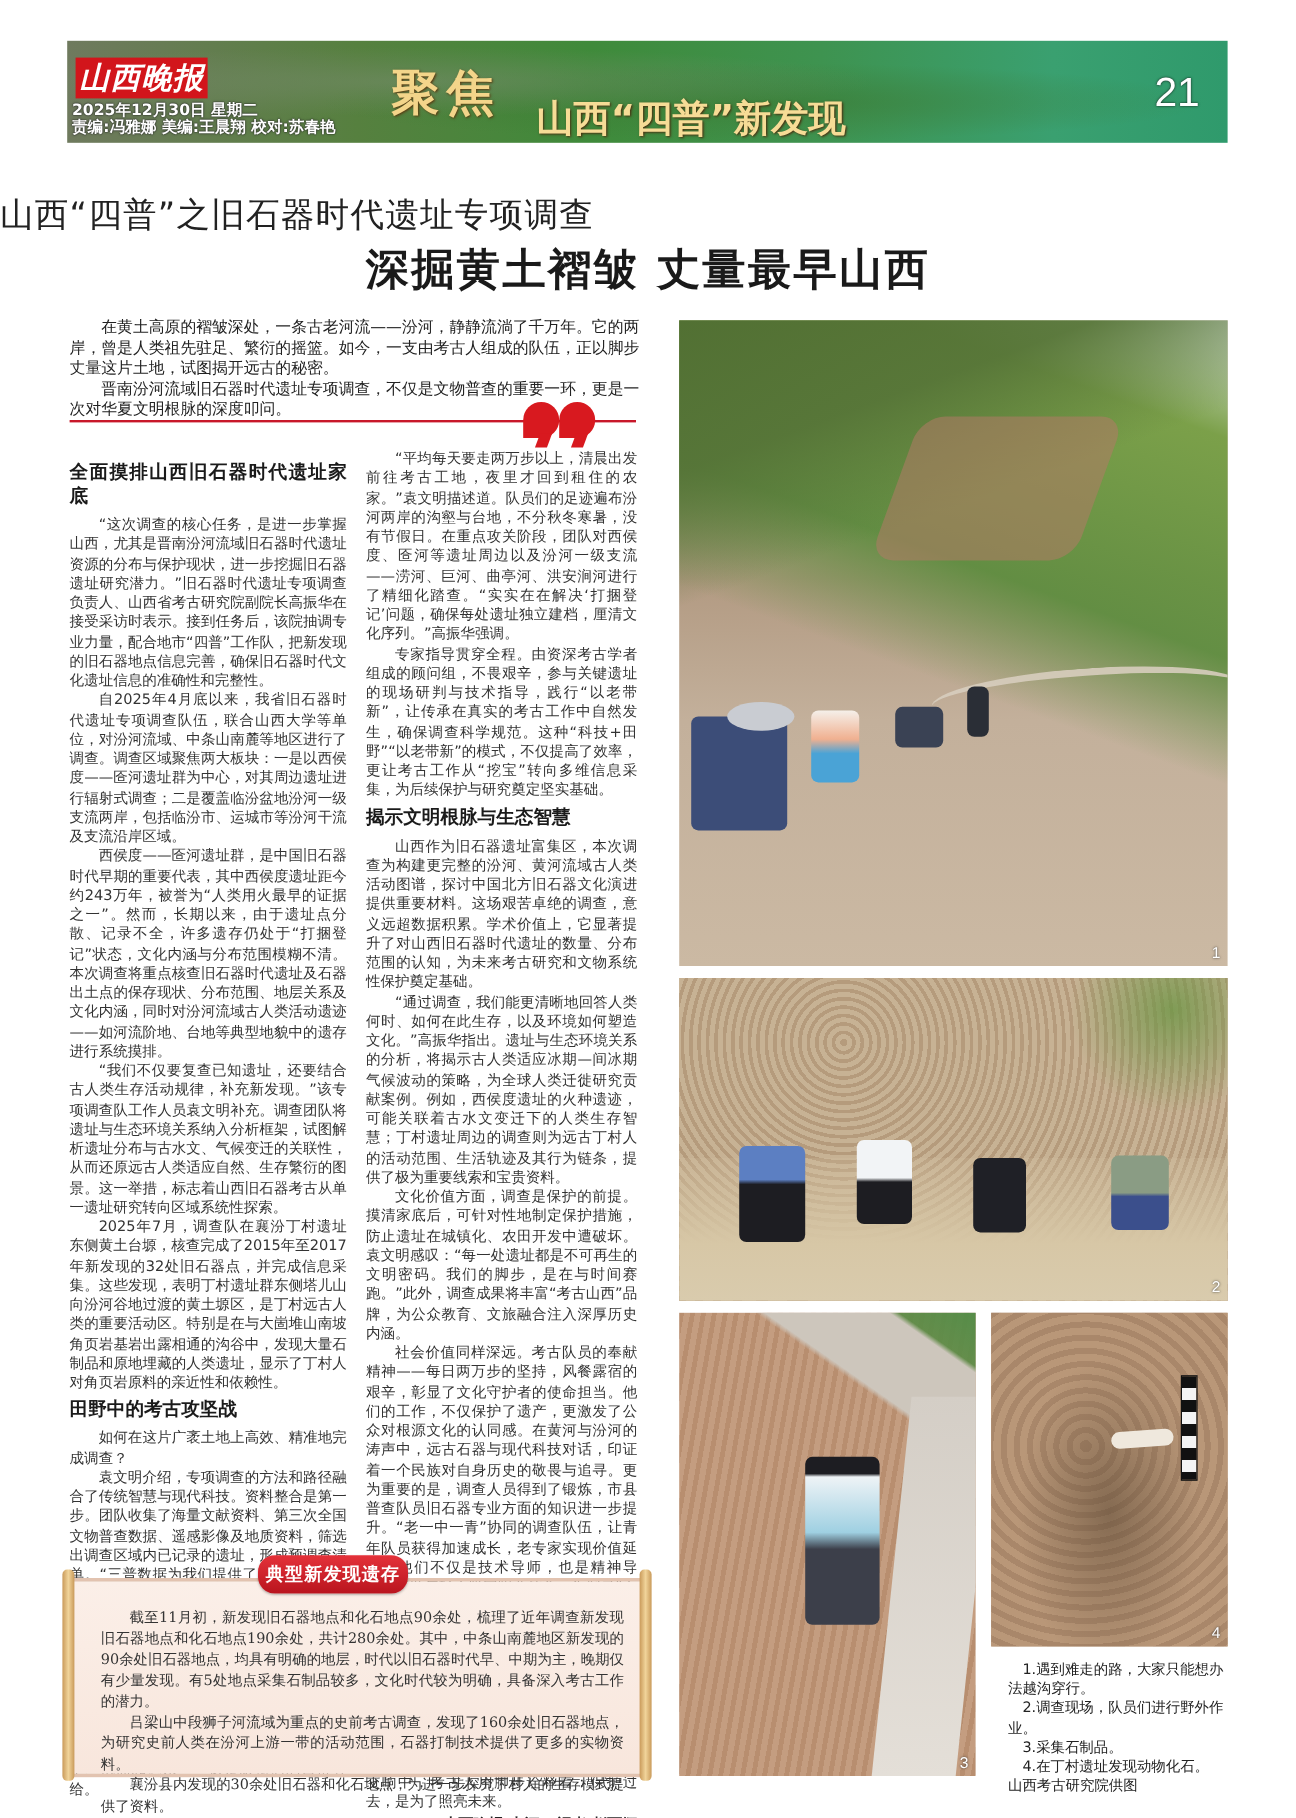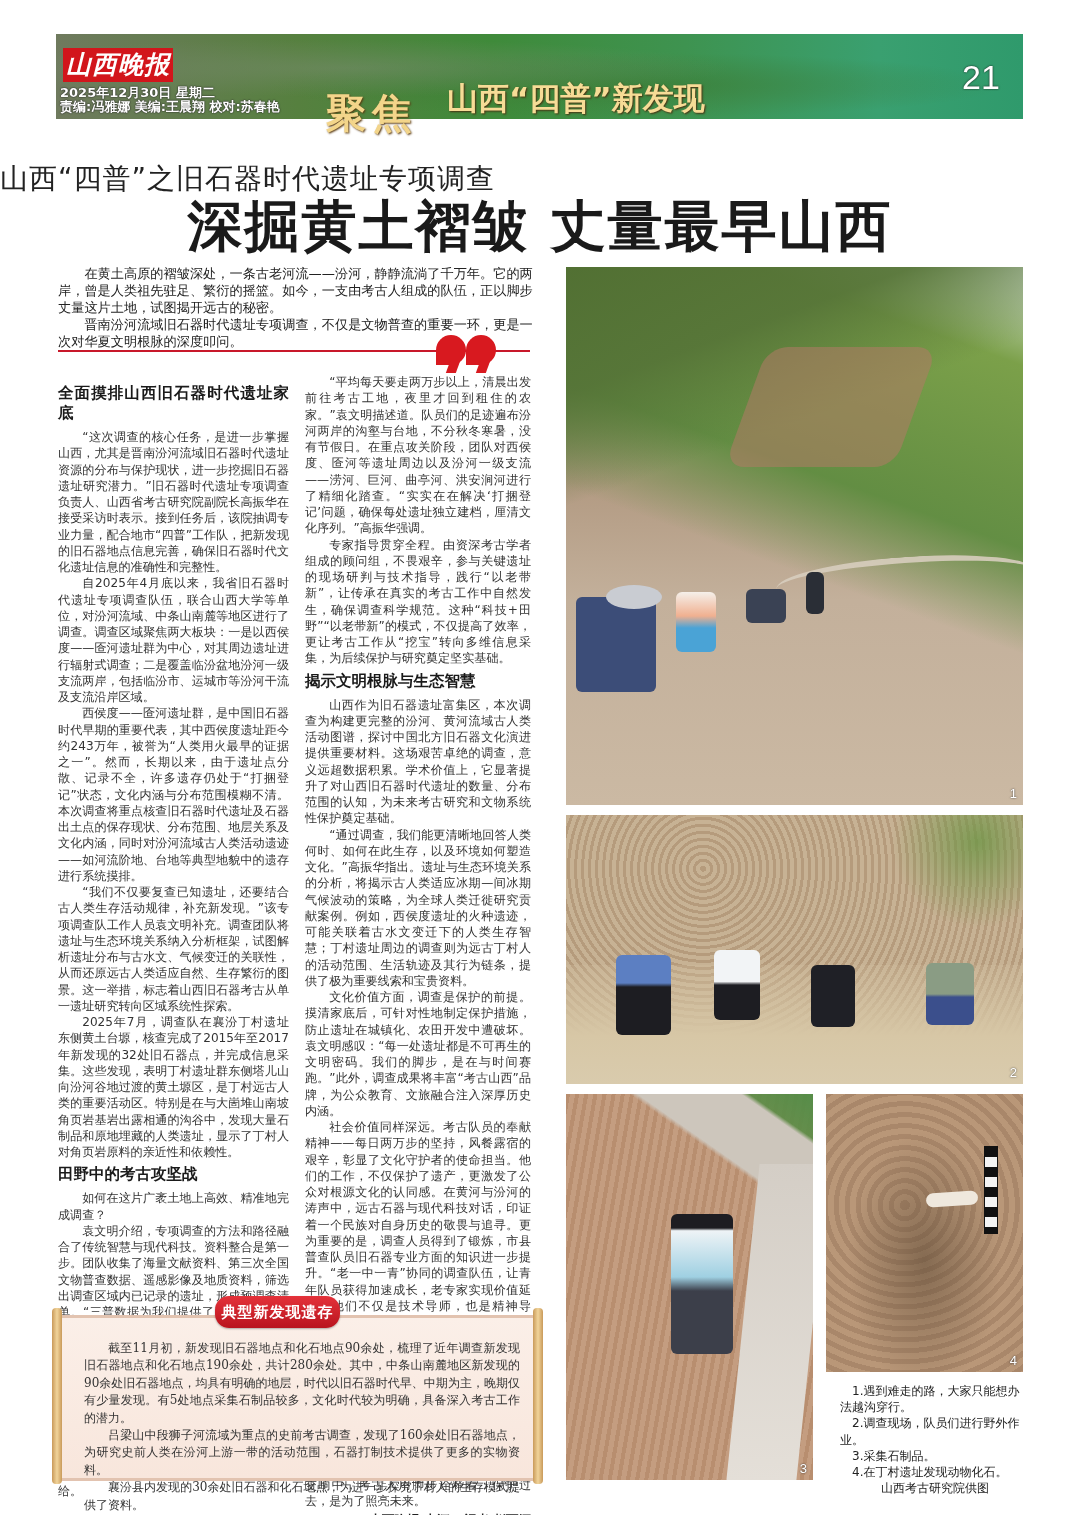--- a/index.html
+++ b/index.html
@@ -13,30 +13,30 @@
       radial-gradient(ellipse at 30% 40%, rgba(120,140,110,.55) 0%, rgba(0,0,0,0) 40%),
       radial-gradient(ellipse at 60% 60%, rgba(60,120,50,.6) 0%, rgba(0,0,0,0) 45%),
       linear-gradient(90deg, #6f7a5e 0%, #56803f 25%, #3f8a3a 45%, #3e9350 65%, #3aa070 85%, #2f9a6c 100%);
     overflow:hidden; }
   .masthead { left:63px; top:48px; width:110px; height:34px; background:#d2151b;
     color:#ffffff; font-family:"DejaVu Serif", serif; font-style:italic; font-weight:bold;
     font-size:25px; line-height:34px; text-align:center; letter-spacing:1px; }
   .dateline { left:60px; top:86px; font-size:13px; line-height:14px; color:#ffffff;
     font-weight:bold; text-shadow:0 0 2px #333, 0 0 1px #000; white-space:nowrap; }
   .focus { left:326px; top:50px; font-family:"DejaVu Serif", serif; font-weight:bold;
-    font-size:40px; color:#f3d58a; letter-spacing:6px; text-shadow:1px 1px 2px #5a3a10;margin-top:36px; }
+    font-size:40px; color:#f3d58a; letter-spacing:6px; text-shadow:1px 1px 2px #5a3a10; }
   .banner-title { left:447px; top:59px; font-weight:bold; font-size:31px; color:#f6dc96;
     text-shadow:1px 1px 2px #4a3010; white-space:nowrap;margin-top:19px; }
   .pagenum { left:962px; top:58px; font-size:34px; color:#ffffff; font-family:"Liberation Sans", sans-serif;
     text-shadow:0 0 2px #111; }
 
   
   .kicker { left:0; width:1080px; top:160px; font-size:28px; color:#222;
     letter-spacing:1px; }
-  .headline { left:0; width:1080px; top:190px; text-align:center; font-size:55px; font-weight:bold;
+  .headline { left:0; width:1080px; top:201px; text-align:center; font-size:36px; font-weight:bold;
     color:#1a1a1a; letter-spacing:2px; }
 
   
   .lead { left:58px; top:265px; width:478px; font-size:13.2px; line-height:17px; color:#222; }
   .lead p { margin:0; text-indent:2em; }
   .divider { left:58px; top:350px; width:472px; height:2px; background:#c8182a; }
   .quote-mark { top:335px; width:30px; height:30px; border-radius:50% 50% 50% 0; background:#d8191f; }
   .quote-mark::after { content:""; position:absolute; left:12px; bottom:-8px; width:10px; height:12px;
     background:#d8191f; transform:skewX(-20deg); }
 
@@ -94,21 +94,21 @@
       radial-gradient(ellipse at 50% 60%, rgba(90,70,50,.55) 0%, rgba(0,0,0,0) 55%),
       repeating-radial-gradient(circle at 40% 40%, #a9876a 0 5px, #b99778 5px 11px),
       #b49272; }
   .scale-bar { position:absolute; left:158px; top:52px; width:12px; height:86px;
     background:repeating-linear-gradient(180deg,#111 0 10px,#f4f4f4 10px 20px); border:1px solid #111; }
   .fossil { position:absolute; left:100px; top:98px; width:52px; height:14px; border-radius:7px;
     background:#efe8dd; transform:rotate(-4deg); }
 
   .caption { left:840px; top:1383px; width:190px; font-size:12px; line-height:16.2px; color:#222; }
   .caption p { margin:0; text-indent:1em; }
-  .caption .credit { text-align:center; text-indent:0; }
+  .caption .credit { text-align:left; text-indent:0; }
 </style>
 </head>
 <body>
 
 <div class="abs banner"></div>
 <div class="abs masthead">山西晚报</div>
 <div class="abs dateline">
   <div>2025年12月30日 星期二</div>
   <div>责编:冯雅娜 美编:王晨翔 校对:苏春艳</div>
 </div>

